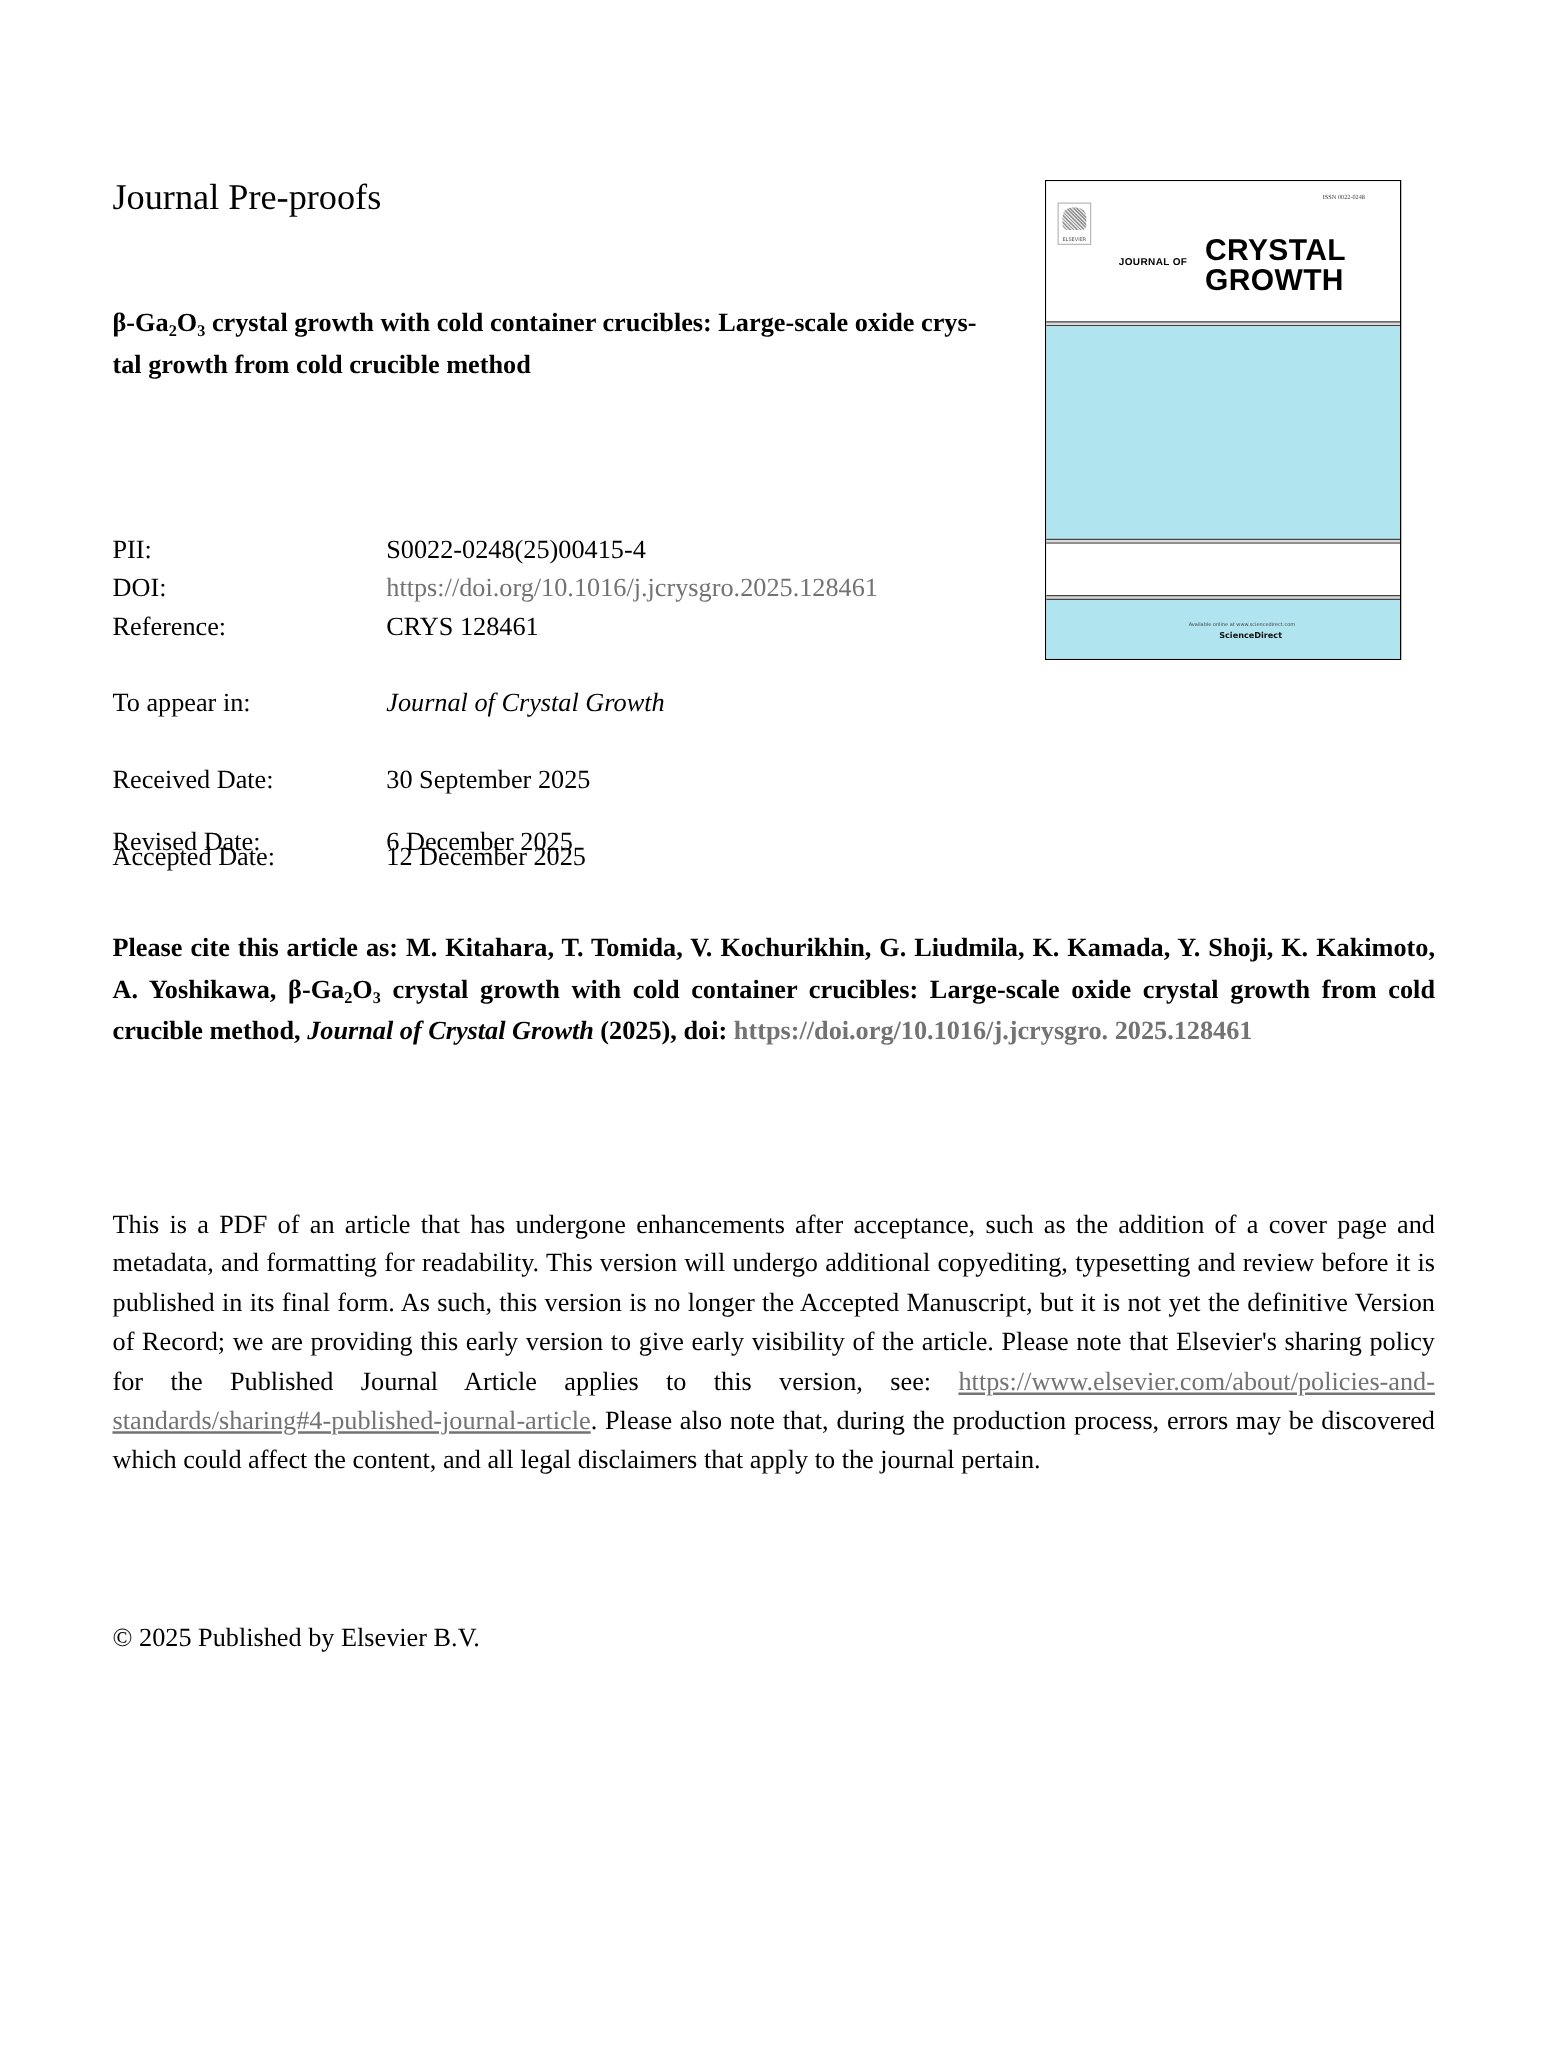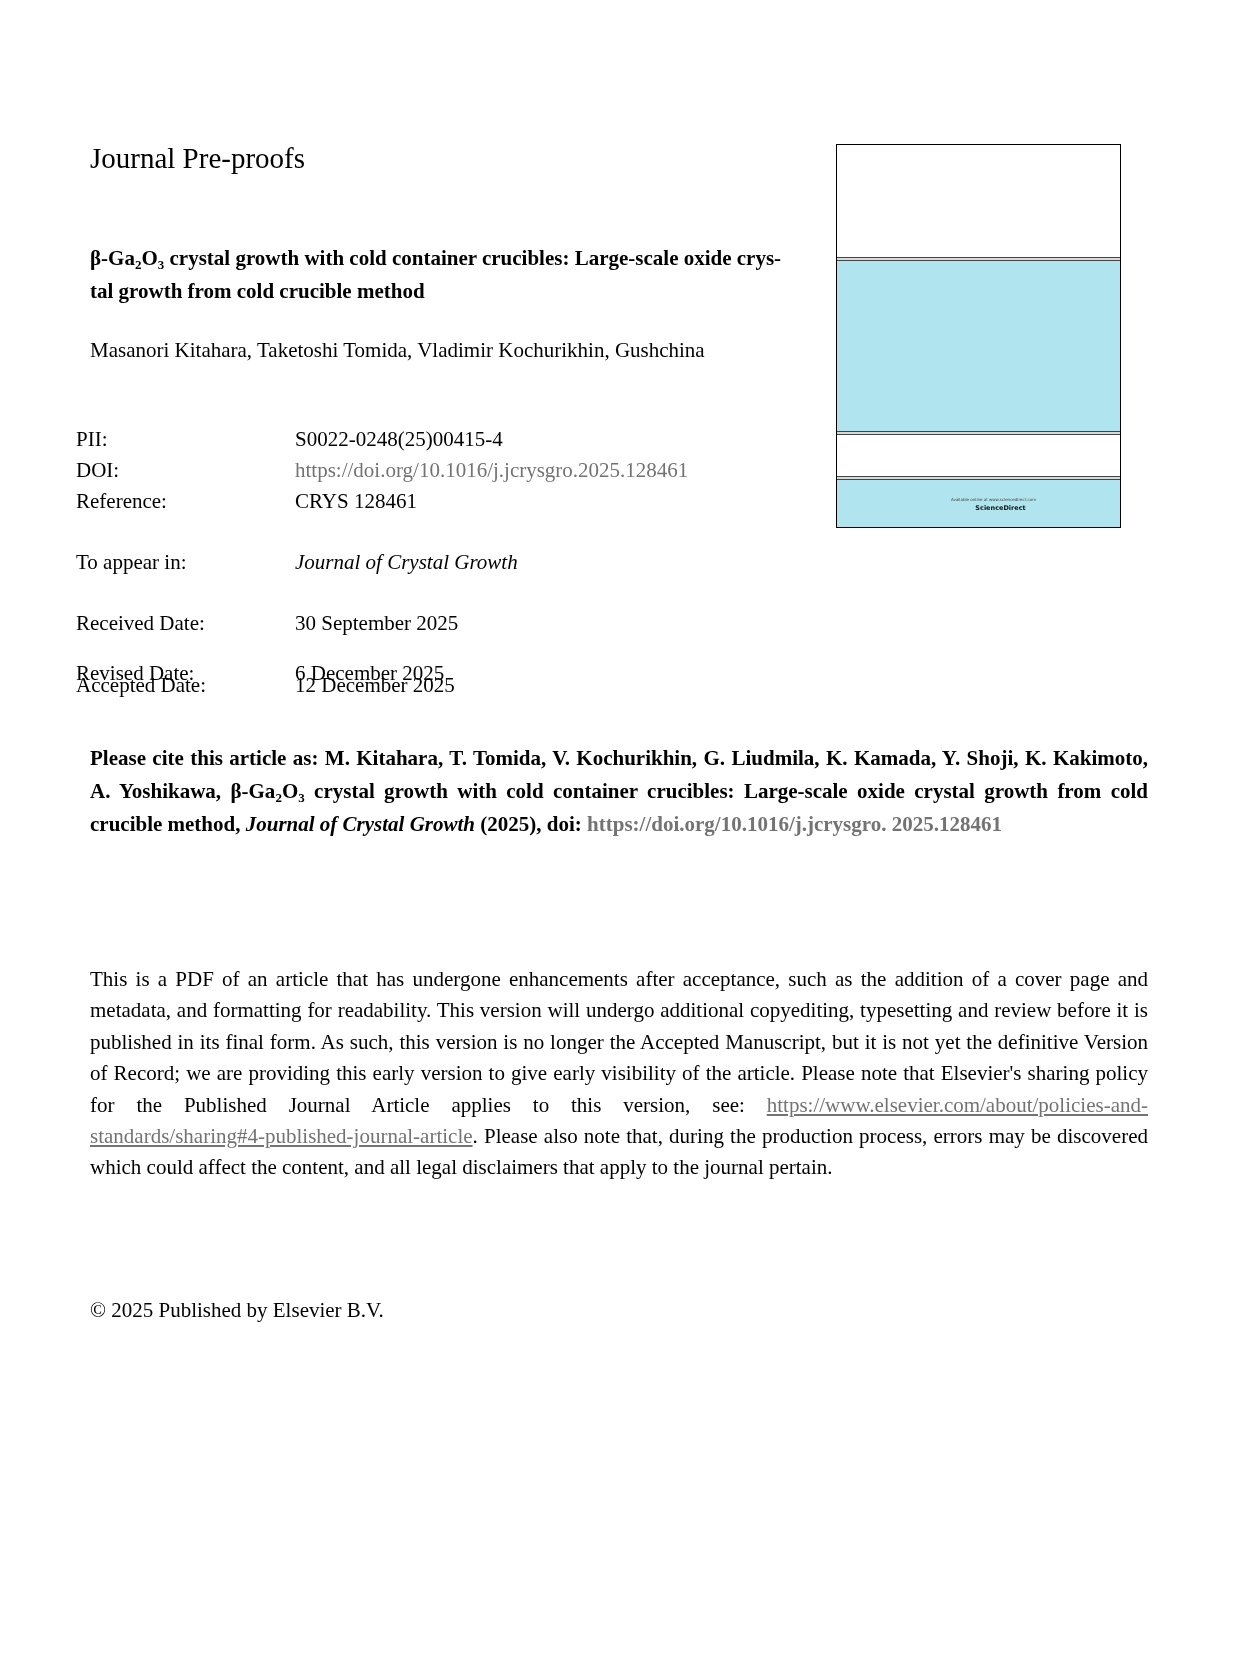--- a/index.html
+++ b/index.html
@@ -11,21 +11,21 @@
   a.link { color: #737373; text-decoration: none; }
   a.link.ul { text-decoration: underline; }
 
   #journal-label { left: 90px; top: 140px; font-size: 29px; line-height: 36px; }
 
   #article-title { left: 90px; top: 242px; width: 730px; font-size: 21px; line-height: 33px; font-weight: bold; }
   #article-title sub { font-size: 13px; vertical-align: -4px; line-height: 0; }
 
   #authors { left: 90px; top: 334px; width: 730px; font-size: 21px; line-height: 33px; }
 
-  .meta-row { position: absolute; left: 76px; font-size: 21px; line-height: 31px; white-space: nowrap; }
+  .meta-row { position: absolute; left: 90px; font-size: 21px; line-height: 31px; white-space: nowrap; }
   .meta-row .k { display: inline-block; width: 219px; }
   .meta-row .v.italic { font-style: italic; }
 
   #cite-block { left: 90px; top: 742px; width: 1058px; font-size: 21px; line-height: 33px; text-align: justify; text-align-last: left; font-weight: bold; }
   #cite-block i { font-style: italic; }
   #cite-block sub { font-size: 13px; vertical-align: -4px; line-height: 0; }
 
   #disclaimer { left: 90px; top: 964px; width: 1058px; font-size: 21px; line-height: 31.4px; text-align: justify; text-align-last: left; }
 
   #copyright { left: 90px; top: 1297px; font-size: 21px; line-height: 26px; }
@@ -51,21 +51,21 @@
 <body>
 
 <div class="abs" id="journal-label">Journal Pre-proofs</div>
 
 <div class="abs" id="article-title">
   <span>β-Ga</span><sub>2</sub><span>O</span><sub>3</sub><span> crystal growth with cold container crucibles: Large-scale oxide crys-</span><br>
   <span>tal growth from cold crucible method</span>
 </div>
 
 <div class="abs" id="authors">
-  <span>Masanori Kitahara, Taketoshi Tomida, Vladimir Kochurikhin, Gushchina</span><br>
+  <br>
 </div>
 
 <div class="meta-row" style="top:424px;">
   <span class="k">PII:</span><span class="v">S0022-0248(25)00415-4</span>
 </div>
 <div class="meta-row" style="top:455px;">
   <span class="k">DOI:</span><a class="link v">https://doi.org/10.1016/j.jcrysgro.2025.128461</a>
 </div>
 <div class="meta-row" style="top:486px;">
   <span class="k">Reference:</span><span class="v">CRYS 128461</span>
@@ -87,20 +87,32 @@
   <span>Please cite this article as: M. Kitahara, T. Tomida, V. Kochurikhin, G. Liudmila, K. Kamada, Y. Shoji, K. Kakimoto, A. Yoshikawa, β-Ga</span><sub>2</sub><span>O</span><sub>3</sub><span> crystal growth with cold container crucibles: Large-scale oxide crystal growth from cold crucible method, </span><i>Journal of Crystal Growth</i><span> (2025), doi: </span><a class="link">https://doi.org/10.1016/j.jcrysgro. 2025.128461</a>
 </div>
 
 <div class="abs" id="disclaimer">
   <span>This is a PDF of an article that has undergone enhancements after acceptance, such as the addition of a cover page and metadata, and formatting for readability. This version will undergo additional copyediting, typesetting and review before it is published in its final form. As such, this version is no longer the Accepted Manuscript, but it is not yet the definitive Version of Record; we are providing this early version to give early visibility of the article. Please note that Elsevier's sharing policy for the Published Journal Article applies to this version, see: </span><a class="link ul">https://www.elsevier.com/about/policies-and-standards/sharing#4-published-journal-article</a><span>. Please also note that, during the production process, errors may be discovered which could affect the content, and all legal disclaimers that apply to the journal pertain.</span>
 </div>
 
 <div class="abs" id="copyright">© 2025 Published by Elsevier B.V.</div>
 
 <div class="abs" id="cover">
+  <div class="top">
+    <div class="logo">
+      <div class="tree"></div>
+      <div class="word">ELSEVIER</div>
+    </div>
+    <div class="issn">ISSN 0022-0248</div>
+    <div class="jof">JOURNAL OF</div>
+    <div class="crystal">
+      <span>CRYSTAL</span><br>
+      <span>GROWTH</span>
+    </div>
+  </div>
   <div class="sep" style="top:112px;"></div>
   <div class="band1"></div>
   <div class="sep" style="top:286px;"></div>
   <div class="white"></div>
   <div class="sep" style="top:331px;"></div>
   <div class="band2">
     <div class="avail">Available online at www.sciencedirect.com</div>
     <div class="sd">ScienceDirect</div>
   </div>
 </div>

